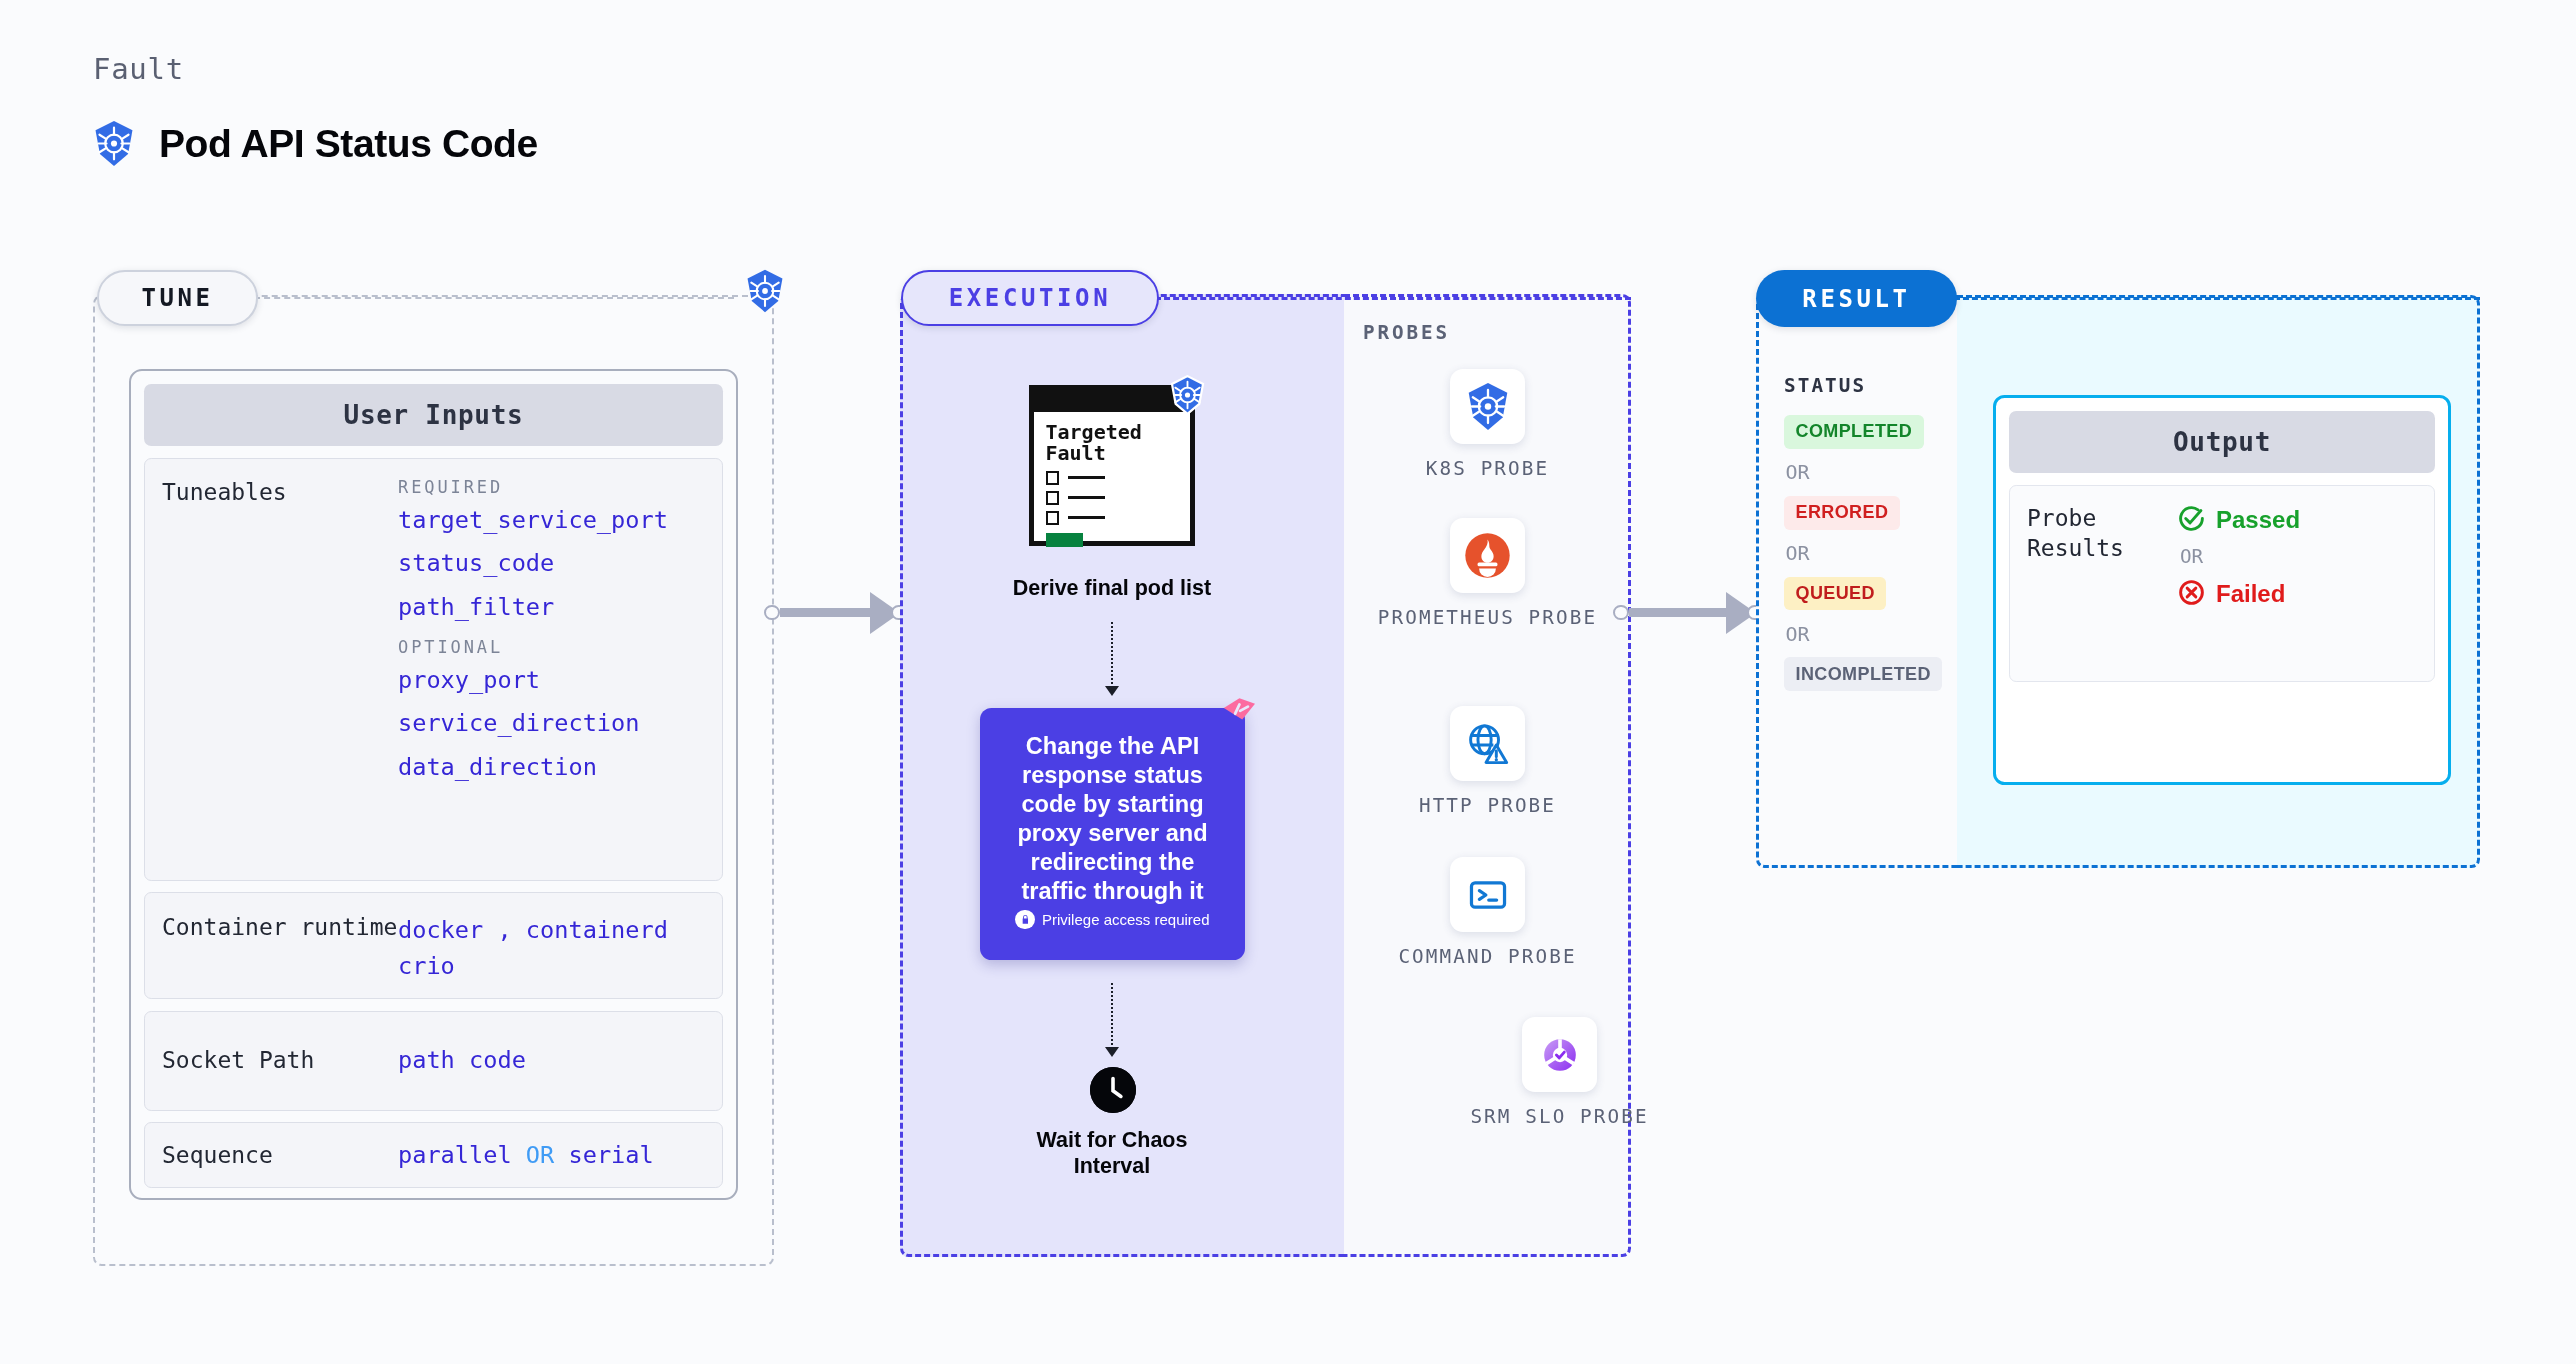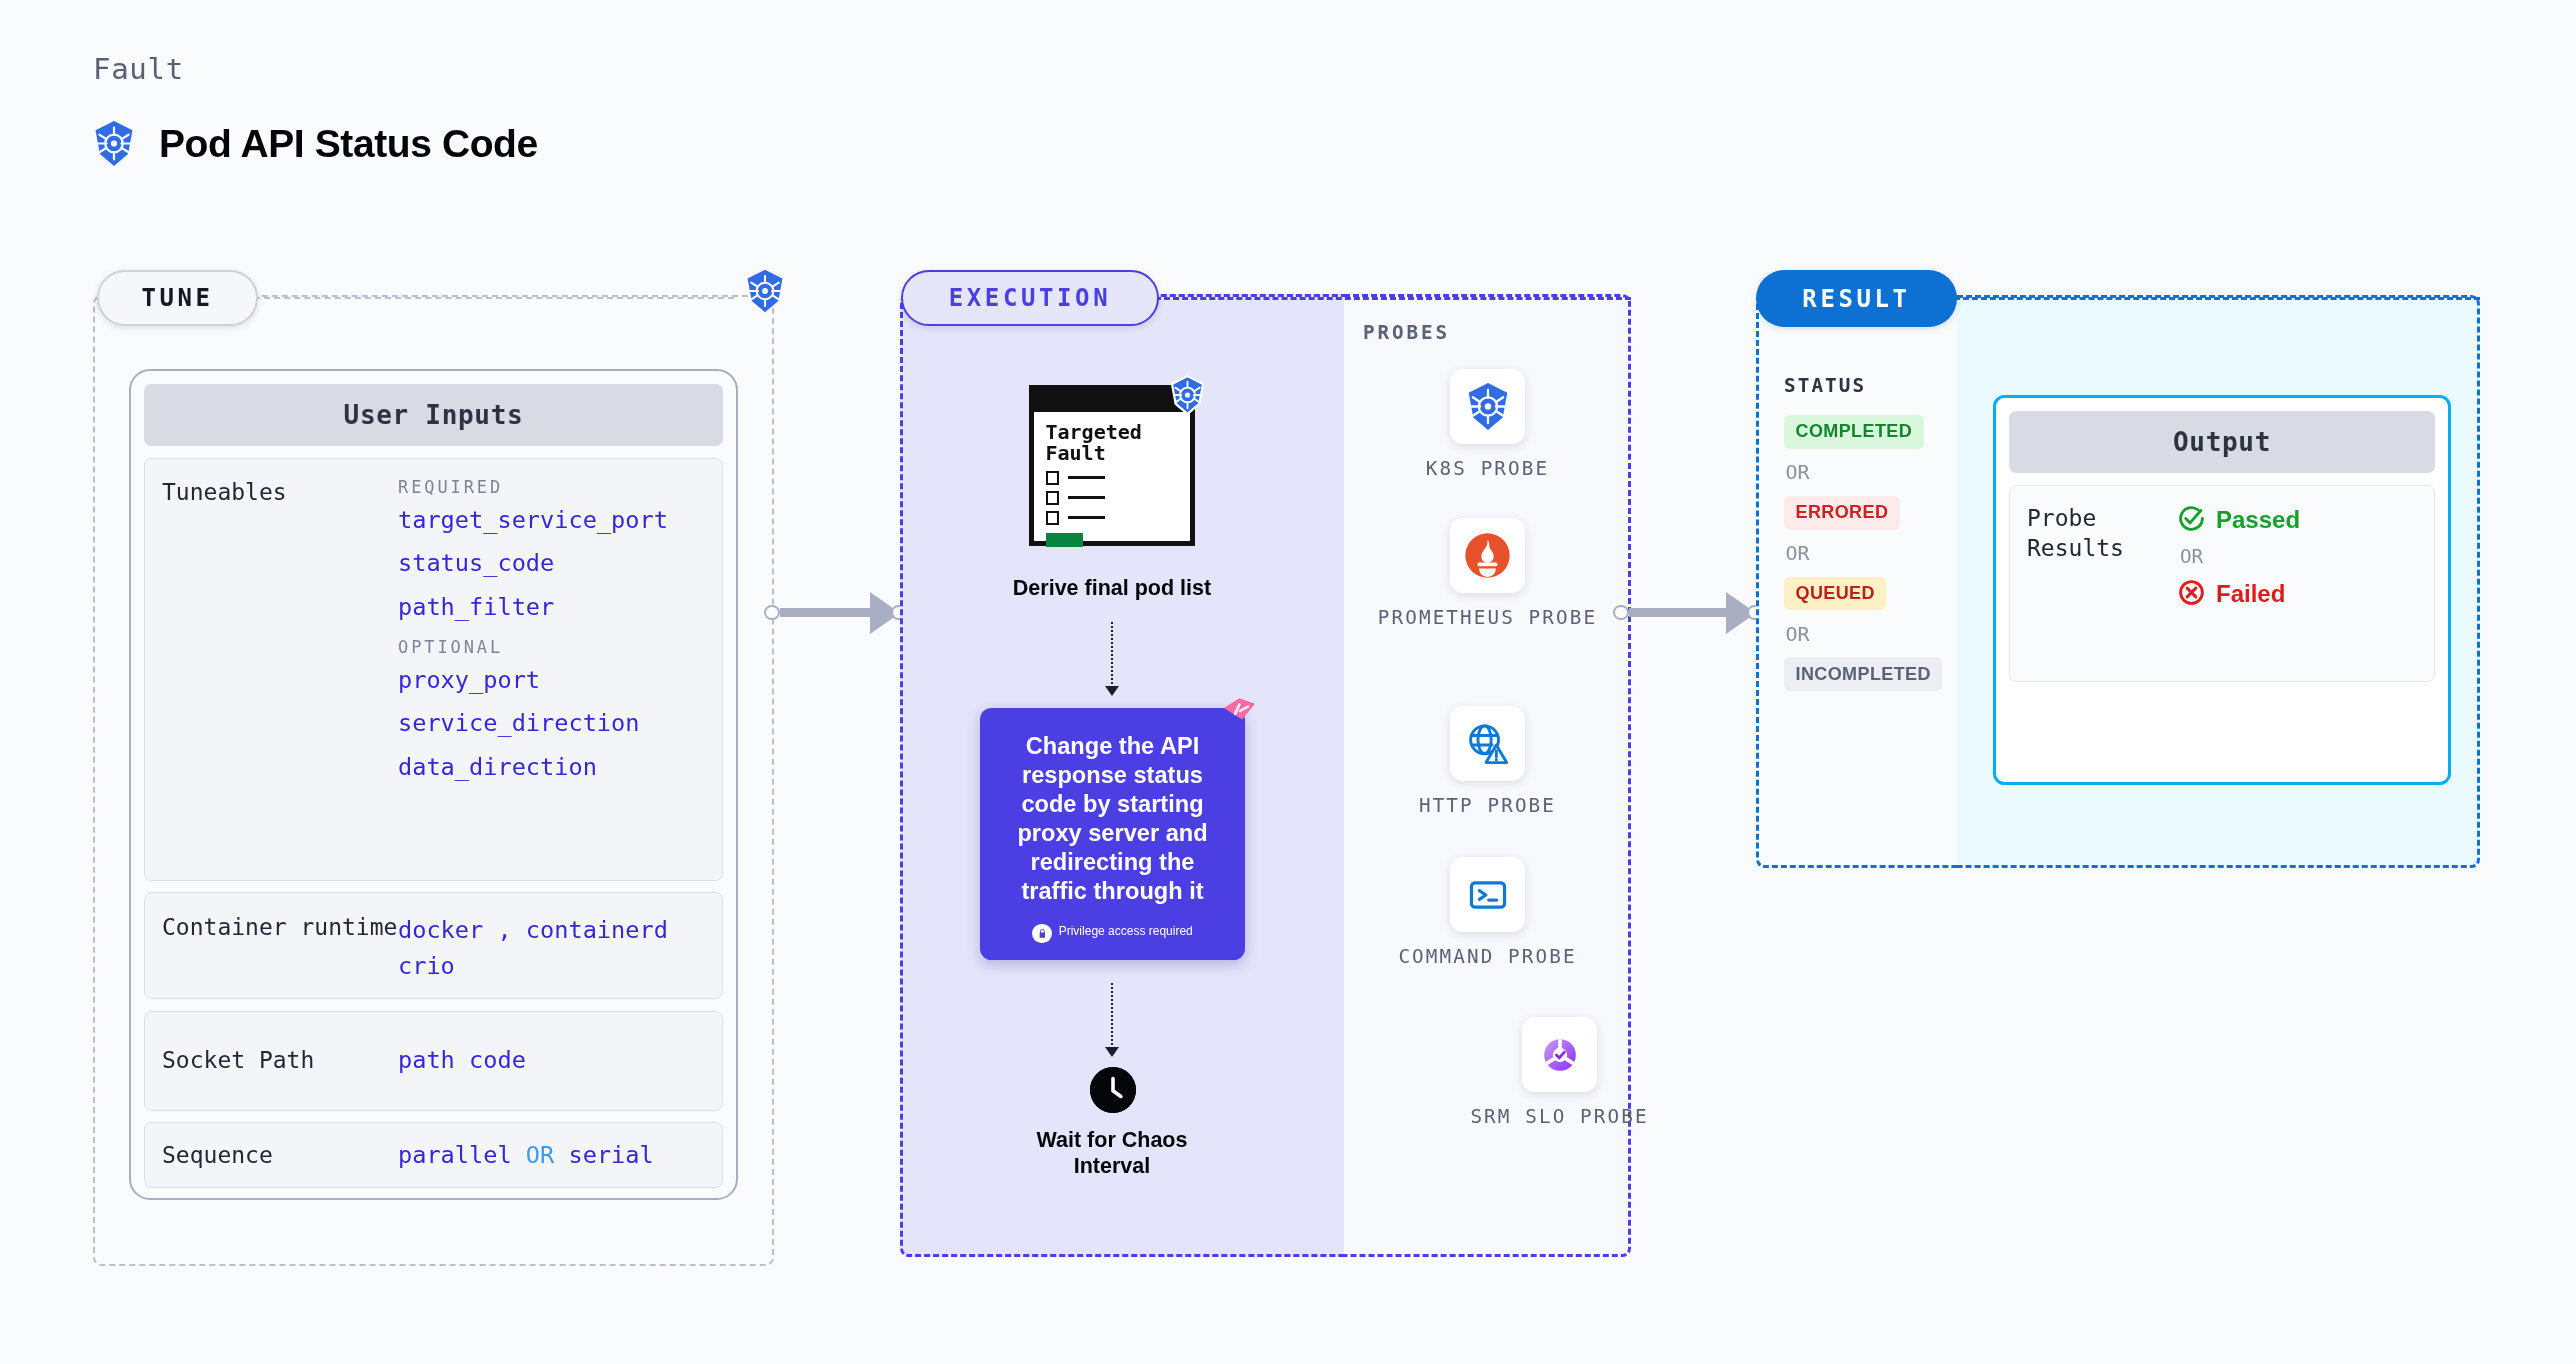--- a/index.html
+++ b/index.html
@@ -45,21 +45,21 @@
   }
   #tune-badge {
     left: 97px; top: 270px; width: 161px; height: 56px;
     background: #f6f7fa; color: #141923;
     border: 2.1px solid #cdd2dd; font-size: 24px;
   }
   .tune-k8s { position: absolute; left: 744px; top: 269px; z-index: 7; }
 
   .inputs-card {
     position: absolute; left: 129px; top: 369px; width: 609px; height: 831px;
-    background: #fafbfd; border: 2.1px solid #a8aebd; border-radius: 21px;
+    background: #fafbfd; border: 2.1px solid #a8aebd; border-radius: 13px;
     padding: 13px;
   }
   .card-title {
     height: 62px; background: #d8dae4; border-radius: 7.2px;
     display:flex; align-items:center; justify-content:center;
     font-family: "DejaVu Sans Mono", monospace;
     font-size: 26px; font-weight: bold; color: #2d3343; letter-spacing: 0.7px;
   }
   .sub-card {
     margin-top: 11.5px; background: #f4f5f9;
@@ -140,22 +140,22 @@
   .act-card {
     position: absolute; left: 980px; top: 708px; width: 265px; height: 252px;
     background: #4b3fe4; border-radius: 11.5px; color: #fff;
     padding: 24px 21.5px 0 21.5px;
     box-shadow: 0 4.3px 13px rgba(45,40,140,.25);
   }
   .act-card .txt {
     font-size: 23.6px; font-weight: bold; text-align: center; line-height: 1.23;
   }
   .priv {
-    display: flex; justify-content: center;
-    gap: 7.2px; margin-top: 18px; font-size: 12px;
+    display: flex; align-items: center; justify-content: center;
+    gap: 7.2px; margin-top: 4px; font-size: 15px;
   }
   .lock-badge {
     width: 19.3px; height: 19.3px; border-radius: 50%; background: #fff;
     display: flex; align-items: center; justify-content: center;
   }
   .pink-corner { position: absolute; left: 1221px; top: 698px; z-index: 5; }
 
   .clock {
     position: absolute; left: 1090px; top: 1067px;
     width: 46px; height: 46px; border-radius: 50%; background: #05060a;

